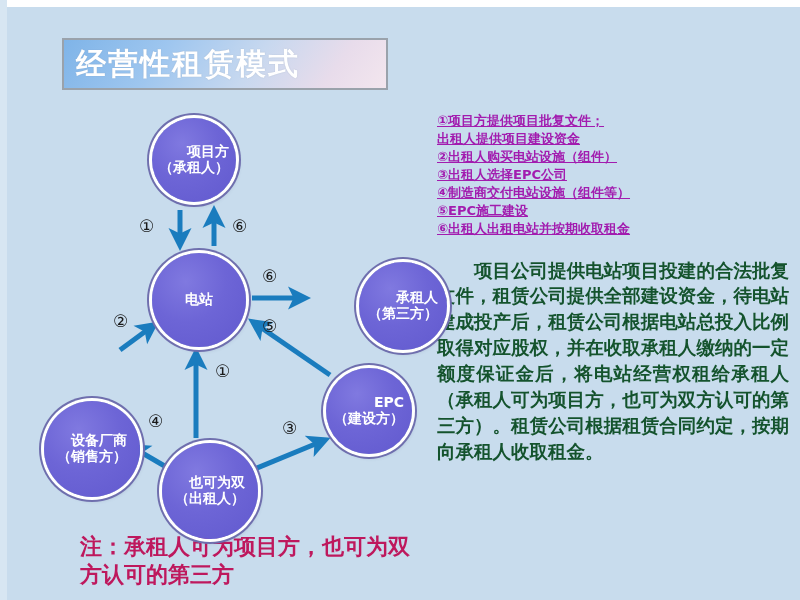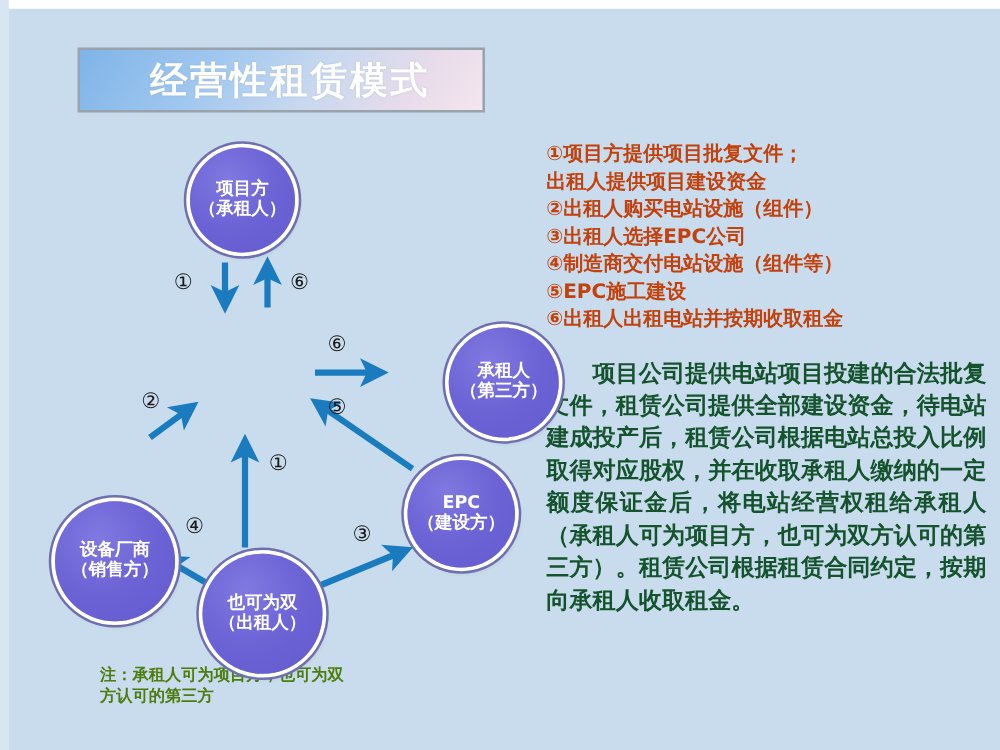--- a/index.html
+++ b/index.html
@@ -55,21 +55,20 @@
     position: absolute;
     left: 12px;
     top: 4px;
     font-family: "DejaVu Sans", "Liberation Sans", sans-serif;
     font-size: 30px;
     font-weight: 700;
     color: #ffffff;
     letter-spacing: 2px;
     text-shadow: 0 0 1px rgba(120,140,170,0.55);
     white-space: nowrap;
-    margin-left: 44px;
   }
 
   
   #diagram {
     position: absolute;
     left: 0;
     top: 0;
     width: 440px;
     height: 600px;
   }
@@ -78,21 +77,21 @@
     border-radius: 50%;
     background:
       radial-gradient(circle at 36% 30%, #8079e0 0%, #6d65d6 45%, #6159ce 100%);
     box-shadow:
       0 0 0 3px #ffffff,
       0 0 0 5px #6f6fae,
       2px 3px 4px rgba(60,70,110,0.35);
     display: flex;
     align-items: center;
     justify-content: center;
-    text-align: center;
+    text-align: right;
     color: #ffffff;
     font-family: "DejaVu Sans", "Liberation Sans", sans-serif;
     font-size: 14px;
     font-weight: 700;
     line-height: 1.12;
     box-sizing: border-box;
     z-index: 4;
   }
   .node span { display: block; white-space: pre-line; }
 
@@ -118,44 +117,45 @@
     width: 440px; height: 600px;
     z-index: 2;
   }
 
   #footnote {
     position: absolute;
     left: 80px;
     top: 533px;
     width: 350px;
     font-family: "DejaVu Sans", "Liberation Sans", sans-serif;
-    font-size: 13px;
-    font-weight: 700;
-    color: #4d7c0f;
+    font-size: 22px;
+    font-weight: 700;
+    color: #be185d;
     line-height: 1.28;
     white-space: pre-line;
     text-indent: 0;
   }
 
   
   #right-col {
     position: absolute;
     left: 437px;
     top: 112px;
     width: 360px;
   }
   #steps-list {
     margin: 0;
     padding: 0;
     list-style: none;
     font-family: "DejaVu Sans", "Liberation Sans", sans-serif;
-    font-size: 16px;
-    font-weight: 700;
-    color: #c2410c;
+    font-size: 13px;
+    font-weight: 700;
+    color: #a21caf;
     line-height: 1.38;
+    text-decoration: underline;
   }
   #steps-list li { white-space: pre-line; }
 
   #body-paragraph {
     margin: 20px 0 0 0;
     font-family: "DejaVu Sans", "Liberation Sans", sans-serif;
     font-size: 18.5px;
     font-weight: 700;
     color: #14532d;
     line-height: 1.40;
@@ -200,20 +200,23 @@
 
         <line x1="168" y1="468" x2="132" y2="447"></line>
 
         <line x1="252" y1="470" x2="325" y2="440"></line>
       </g>
     </svg>
 
     <div class="node" id="node-project">
       <span>项目方
 （承租人）</span>
+    </div>
+    <div class="node" id="node-station">
+      <span>电站</span>
     </div>
     <div class="node" id="node-lessee3rd">
       <span>承租人
 （第三方）</span>
     </div>
     <div class="node" id="node-epc">
       <span>EPC
 （建设方）</span>
     </div>
     <div class="node" id="node-vendor">

